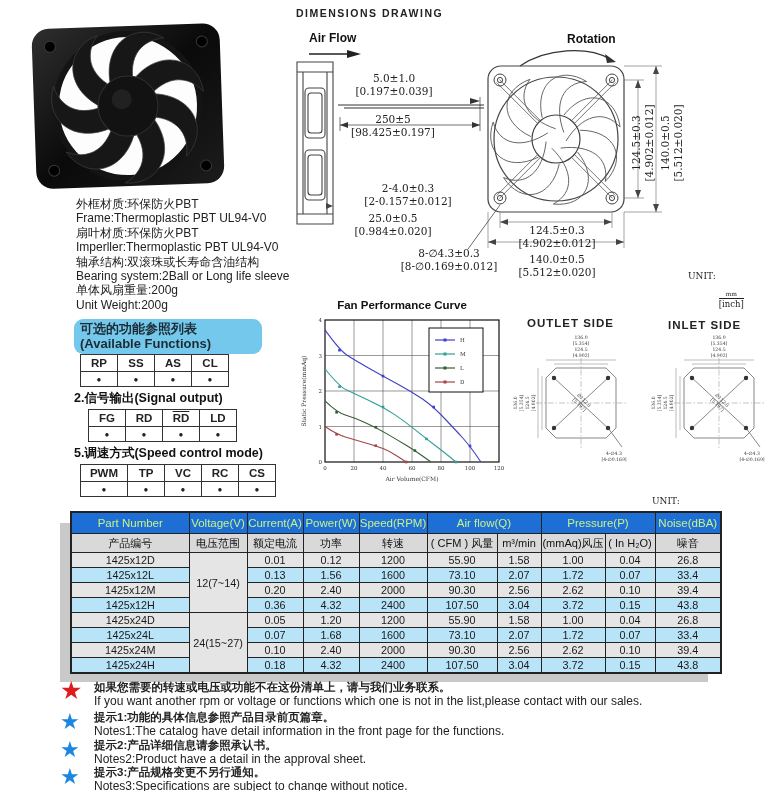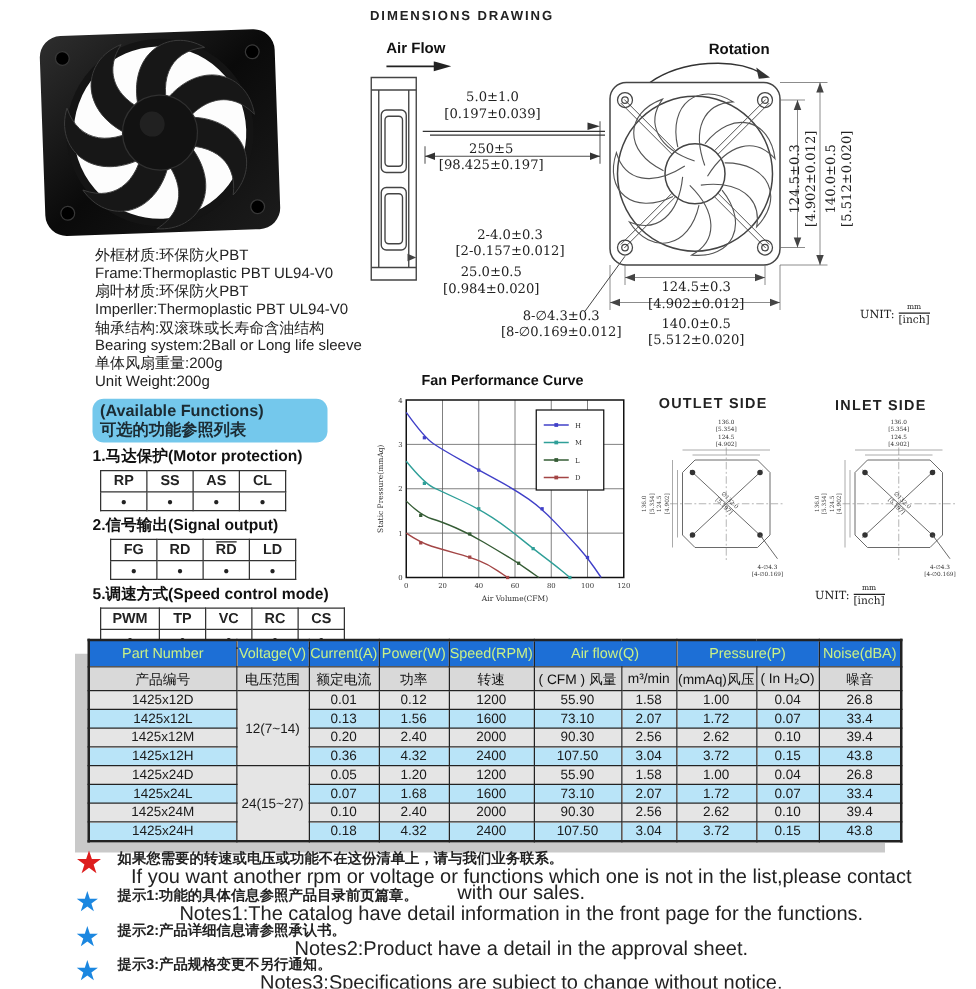--- a/index.html
+++ b/index.html
@@ -4,21 +4,21 @@
 <style>
   html,body{margin:0;padding:0;background:#fff;}
   #canvas{position:relative;width:766px;height:791px;background:#fff;overflow:hidden;
           font-family:"Liberation Sans",sans-serif;color:#1a1a1a;}
   .abs{position:absolute;}
   .h-title{font-size:10.5px;font-weight:600;letter-spacing:1.5px;color:#222;}
   .lbl{font-size:12px;font-weight:600;color:#111;}
   .dim{font-family:"DejaVu Serif",serif;font-size:10.5px;line-height:13px;color:#222;text-align:center;}
   .dim.rot{transform:rotate(-90deg);}
   .unit{font-family:"DejaVu Serif",serif;font-size:9px;color:#222;display:flex;align-items:center;gap:3px;}
-  .unit .frac{display:inline-flex;flex-direction:column;align-items:center;line-height:1;}
+  .unit .frac{display:inline-flex;flex-direction:column;align-items:center;line-height:1;margin-top:48px;}
   .unit .frac .top{font-size:6px;padding:0 4px 1px;}
   .unit .frac .bot{border-top:1px solid #222;font-size:8.5px;padding-top:1px;}
   
   #materials{left:76px;top:197px;font-size:12px;line-height:14.4px;color:#222;}
   
   #fn-header{left:74px;top:319px;width:176px;background:var(--hl-blue);border-radius:9px;
              padding:2px 6px 3px;font-size:13px;font-weight:700;line-height:15px;color:#1b2b33;}
   #fn-groups{left:74px;top:354px;width:230px;}
   .fn-label{font-size:12.5px;font-weight:600;margin:3px 0 2px;color:#111;}
   .fn-table{border-collapse:collapse;margin-left:6px;}
@@ -53,21 +53,21 @@
   #spec-table tr.rowg td{background:var(--row-gray);height:14px;font-size:10.8px;}
   #spec-table tr.rowb td{background:var(--row-blue);height:14px;font-size:10.8px;}
   #spec-table td.vol{background:#fff;font-size:11px;}
   
   .note{position:absolute;left:60px;width:680px;}
   .note .star{position:absolute;left:0;top:0;font-size:22px;line-height:22px;}
   .note .star.red{color:var(--star-red);font-size:25px;top:-2px;}
   .note .star.blue{color:var(--star-blue);}
   .note .txt{margin-left:34px;}
   .note .cn{font-size:11.5px;font-weight:600;line-height:13.5px;color:#222;}
-  .note .en{font-size:16px;line-height:13.5px;color:#222;text-align:center;}
+  .note .en{font-size:12px;line-height:13.5px;color:#222;}
 </style>
 </head>
 <body>
 
 <div id="canvas">
 
   <svg class="abs" style="left:26px;top:20px;transform:rotate(-2deg);" width="208" height="172" viewBox="0 0 208 172">
     <defs>
       <linearGradient id="frameG" x1="0" y1="0" x2="1" y2="1">
         <stop offset="0" stop-color="#2e2e2e"></stop>
@@ -267,26 +267,25 @@
     <div>Frame:Thermoplastic PBT UL94-V0</div>
     <div>扇叶材质:环保防火PBT</div>
     <div>Imperller:Thermoplastic PBT UL94-V0</div>
     <div>轴承结构:双滚珠或长寿命含油结构</div>
     <div>Bearing system:2Ball or Long life sleeve</div>
     <div>单体风扇重量:200g</div>
     <div>Unit Weight:200g</div>
   </div>
 
   <div class="abs" id="fn-header">
+    <div>可选的功能参照列表</div>
     <div>(Available Functions)</div>
-    <div>可选的功能参照列表</div>
   </div>
   <div class="abs" id="fn-groups">
       <div class="fn-group fn-g0">
-        <div class="fn-label">1.马达保护(Motor protection)</div>
         <table class="fn-table">
           <tbody>
             <tr>
               <td class="">RP</td>
               <td class="">SS</td>
               <td class="">AS</td>
               <td class="">CL</td>
             </tr>
             <tr>
               <td class="blt">●</td>

